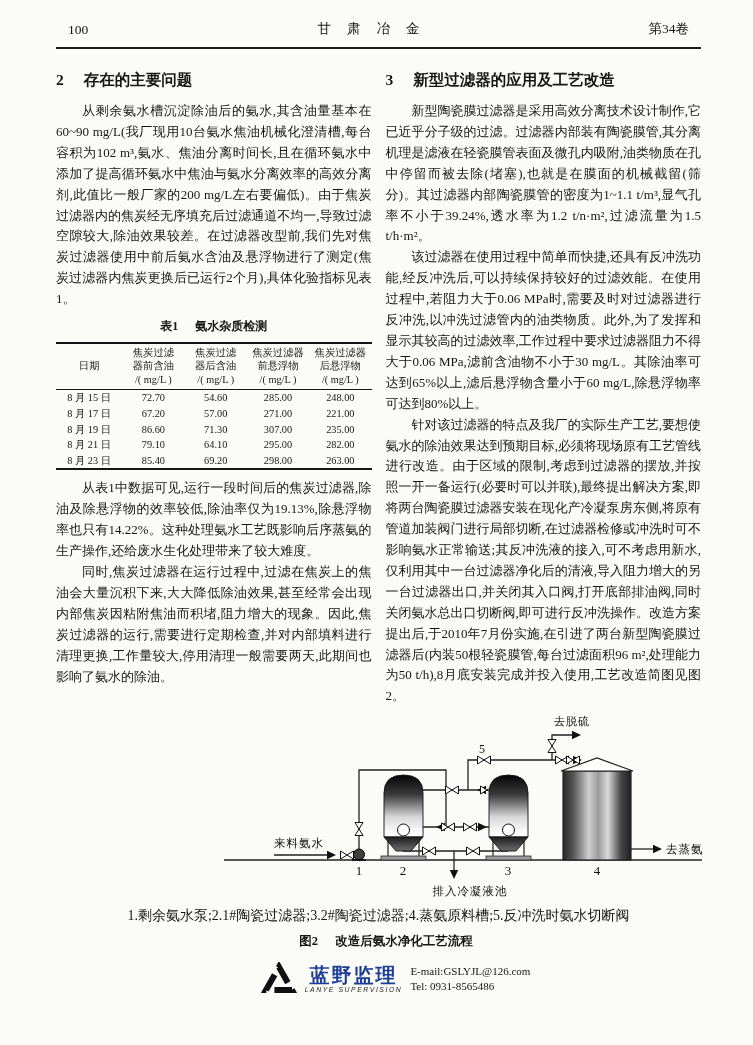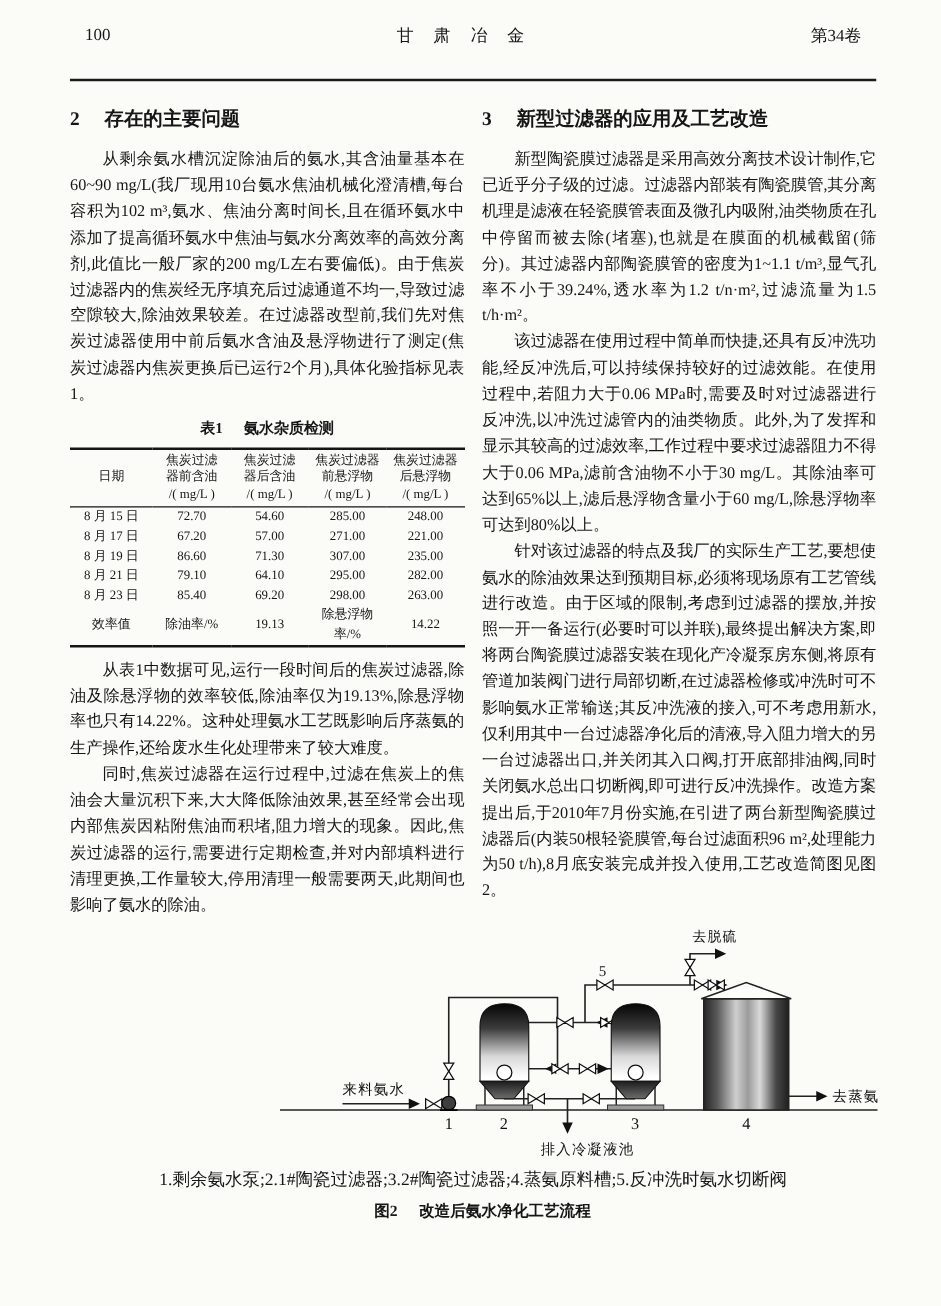--- a/index.html
+++ b/index.html
@@ -3,22 +3,22 @@
 <meta charset="utf-8">
 <style>
   html,body{margin:0;padding:0;}
   body{
     width:753px;height:1045px;overflow:hidden;
     background:#fbfbf8;color:#161616;
     font-family:"Liberation Serif","DejaVu Serif",serif;
   }
   .page{box-sizing:border-box;width:753px;height:1045px;padding:16px 52px 0 56px;}
   
-  .hdr{display:flex;align-items:flex-start;justify-content:space-between;
-       font-size:13.5px;padding:4px 12px 25px 12px;border-bottom:2.5px solid #1b1b1b;}
+  .hdr{display:flex;align-items:flex-end;justify-content:space-between;
+       font-size:13.5px;padding:4px 12px 9px 12px;border-bottom:2.5px solid #1b1b1b;}
   .hdr .journal{letter-spacing:16px;padding-left:16px;}
   
   .cols{display:flex;gap:14px;margin-top:14px;}
   .col{width:317px;font-size:13px;line-height:20.9px;text-align:justify;}
   h2.sec{font-size:15.5px;font-weight:bold;margin:6px 0 10px 0;line-height:22px;}
   h2.sec .n{margin-right:16px;}
   .col p{margin:0;text-indent:2em;}
   
   .tblwrap{margin:6px 0 8px 0;}
   .tbl-title{text-align:center;font-weight:bold;font-size:12px;margin:2px 0 5px 0;}
@@ -123,27 +123,20 @@
                 <td>64.10</td>
                 <td>295.00</td>
                 <td>282.00</td>
             </tr>
             <tr>
               <td>8 月 23 日</td>
                 <td>85.40</td>
                 <td>69.20</td>
                 <td>298.00</td>
                 <td>263.00</td>
-            </tr>
-            <tr>
-              <td>效率值</td>
-                <td>除油率/%</td>
-                <td>19.13</td>
-                <td>除悬浮物率/%</td>
-                <td>14.22</td>
             </tr>
           </tbody>
         </table>
       </div>
 
       <p>从表1中数据可见,运行一段时间后的焦炭过滤器,除油及除悬浮物的效率较低,除油率仅为19.13%,除悬浮物率也只有14.22%。这种处理氨水工艺既影响后序蒸氨的生产操作,还给废水生化处理带来了较大难度。</p>
       <p>同时,焦炭过滤器在运行过程中,过滤在焦炭上的焦油会大量沉积下来,大大降低除油效果,甚至经常会出现内部焦炭因粘附焦油而积堵,阻力增大的现象。因此,焦炭过滤器的运行,需要进行定期检查,并对内部填料进行清理更换,工作量较大,停用清理一般需要两天,此期间也影响了氨水的除油。</p>
     </div>
 
     <div class="col">
@@ -259,14 +252,27 @@
       <text x="386" y="40" font-size="12" text-anchor="middle">5</text>
     </svg>
 
     <div class="legend">1.剩余氨水泵;2.1#陶瓷过滤器;3.2#陶瓷过滤器;4.蒸氨原料槽;5.反冲洗时氨水切断阀</div>
     <div class="figcap">
       <span class="lbl">图2</span>
       <span>改造后氨水净化工艺流程</span>
     </div>
   </div>
 
+  <div class="foot">
+    <svg width="36" height="34" viewBox="0 0 36 34">
+      <path d="M18,5 L31,28 L5,28 Z" fill="none" stroke="#101010" stroke-width="6" stroke-dasharray="18 8" stroke-linejoin="miter"></path>
+    </svg>
+    <div class="brandbox">
+      <span class="brand" id="brandName" style="color: rgb(28, 61, 150);">蓝野监理</span>
+      <span class="brand-en">LANYE SUPERVISION</span>
+    </div>
+    <div class="contact">
+      <div>E-mail:GSLYJL@126.com</div>
+      <div>Tel: 0931-8565486</div>
+    </div>
+  </div>
 
 </div>
 
 </body></html>

